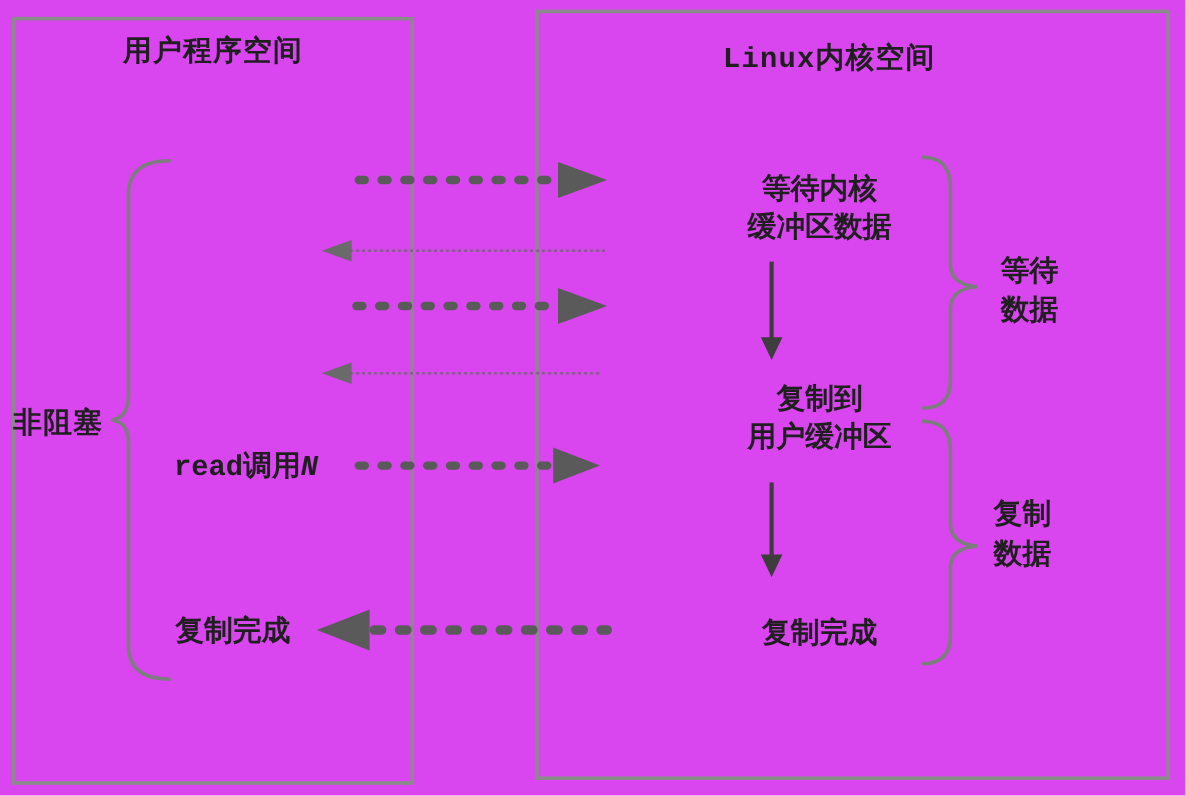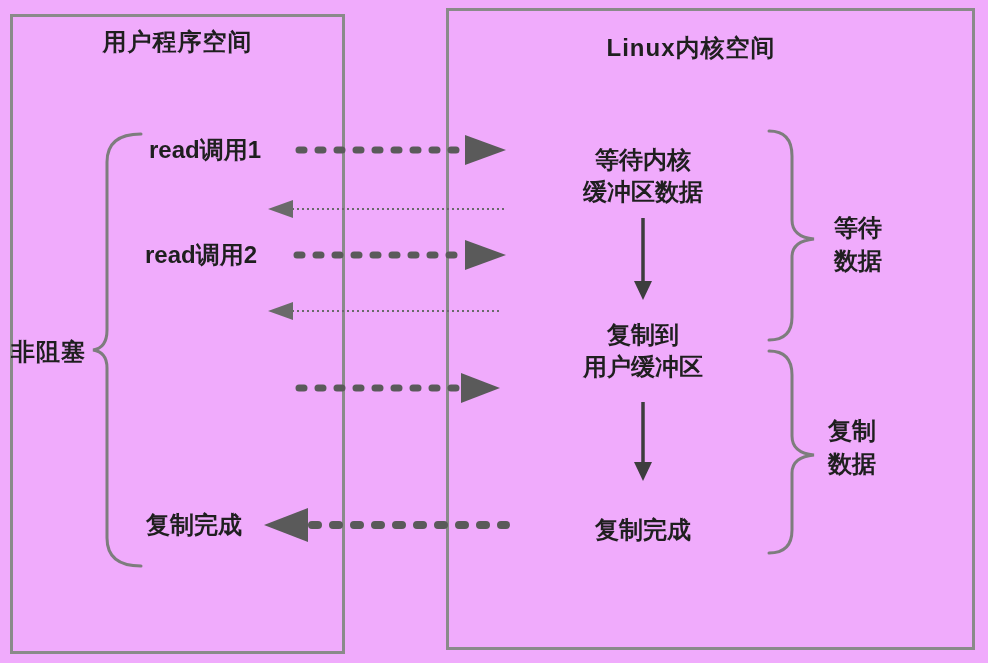--- a/index.html
+++ b/index.html
@@ -4,22 +4,22 @@
 <style>
   html, body {
     margin: 0;
     padding: 0;
     background: #ffffff;
   }
   .canvas {
     position: relative;
     width: 988px;
     height: 663px;
-    background: #f0abfc;
-    font-family: Liberation Sans, sans-serif;
+    background: #d946ef;
+    font-family: Liberation Mono, monospace;
     color: #1f1f1f;
     overflow: hidden;
   }
   .box {
     position: absolute;
     box-sizing: border-box;
     border: 3px solid #8a8a8a;
     background: transparent;
   }
   .left-box  { left: 10px;  top: 14px; width: 335px; height: 640px; }
@@ -56,20 +56,21 @@
   }
 
   .step {
     position: absolute;
     transform: translate(-50%, -50%);
     text-align: center;
     font-size: 24px;
     font-weight: 600;
     line-height: 32px;
     white-space: pre-line;
+    margin-left: 40px;
   }
   .brace-label {
     position: absolute;
     transform: translate(-50%, -50%);
     text-align: left;
     font-size: 24px;
     font-weight: 600;
     line-height: 33px;
     white-space: pre-line;
   }
@@ -134,24 +135,23 @@
       <polygon points="643,481 634,462 652,462" fill="#3d3d3d"></polygon>
     </g>
 
     <path d="M 141 134 Q 107 134 107 162 L 107 330 Q 107 348 93 350 Q 107 352 107 368 L 107 538 Q 107 566 141 566" fill="none" stroke="#7d7d7d" stroke-width="3" stroke-linecap="round"></path>
 
     <path d="M 769 131 Q 792 131 792 156 L 792 220 Q 792 237 814 239 Q 792 241 792 257 L 792 317 Q 792 340 769 340" fill="none" stroke="#7d7d7d" stroke-width="3" stroke-linecap="round"></path>
 
     <path d="M 769 351 Q 792 351 792 375 L 792 436 Q 792 453 814 455 Q 792 457 792 473 L 792 530 Q 792 553 769 553" fill="none" stroke="#7d7d7d" stroke-width="3" stroke-linecap="round"></path>
   </svg>
 
-  <div class="row-label" style="left:149px; top:150px">read调用1</div>
 
-  <div class="row-label" style="left:145px; top:255px">read调用2</div>
 
+  <div class="row-label" style="left:145px; top:388px"><span>read调用</span><span class="italic">N</span></div>
 
   <div class="row-label" style="left:146px; top:525px">复制完成</div>
 
   <div class="nb-label">非阻塞</div>
 
   <div class="step" style="left:643px; top:176px">等待内核
 缓冲区数据</div>
 
   <div class="step" style="left:643px; top:530px">复制完成</div>
 

